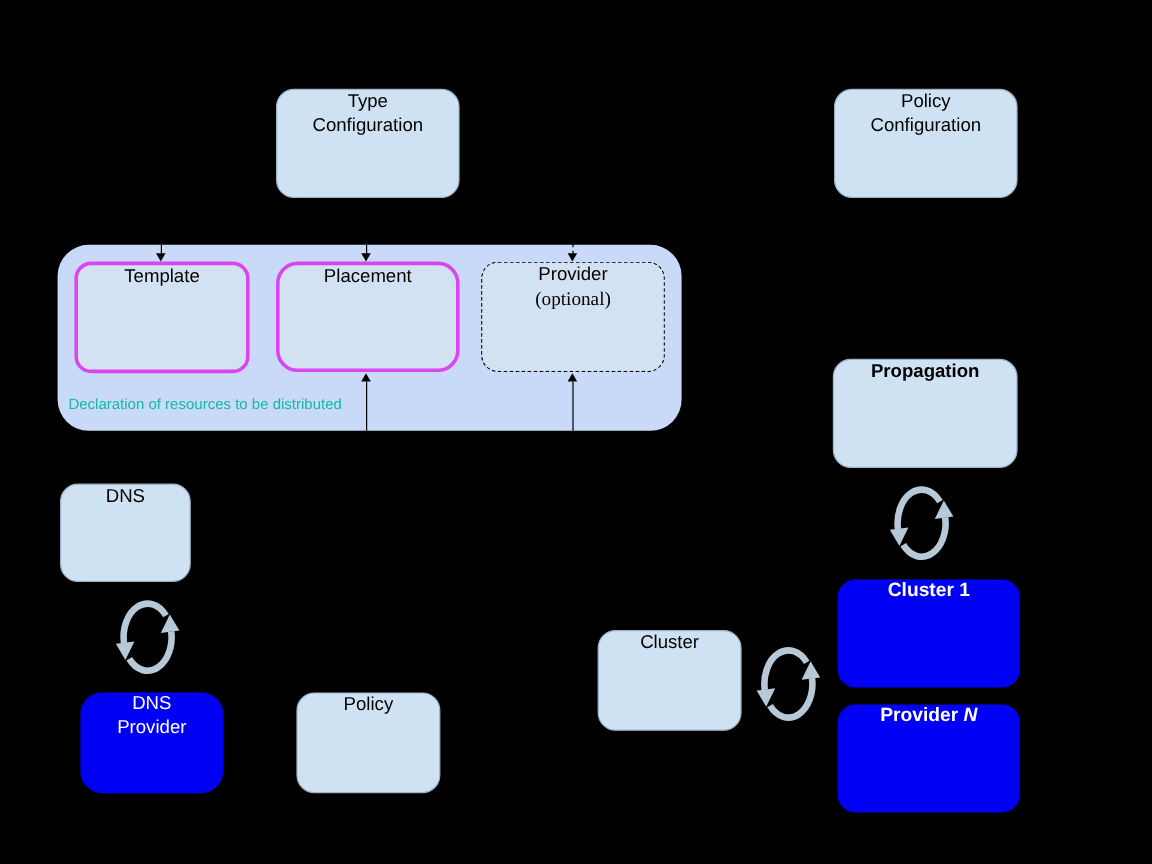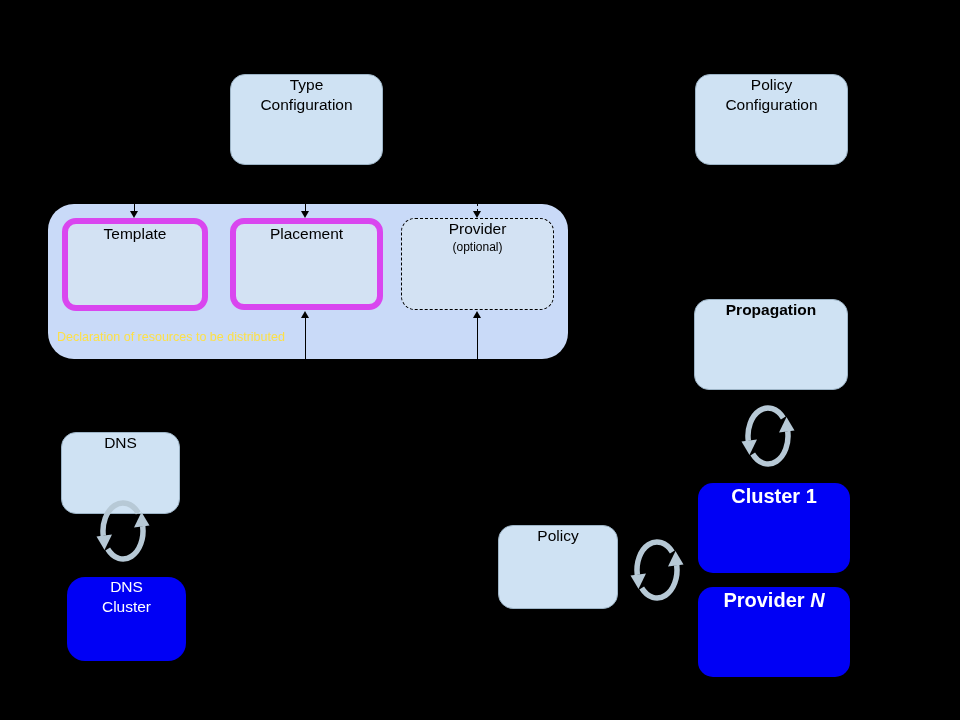--- a/index.html
+++ b/index.html
@@ -16,34 +16,34 @@
   .canvas{
     position:relative;width:960px;height:720px;background:var(--background);
     font-family:"Liberation Sans", sans-serif;overflow:hidden;
   }
   .box{
     position:absolute;display:flex;flex-direction:column;align-items:center;justify-content:flex-start;
     text-align:center;box-sizing:border-box;color:var(--light-box-text);
     font-size:15.5px;line-height:1.3;
   }
   .light{background:var(--light-box-fill);border:1px solid #9db4c6;border-radius:15px;}
-  .inner{background:#d3e2f3;border:6px solid #d946ef;border-radius:14px;}
+  .inner{background:#d3e2f3;border:3px solid #d946ef;border-radius:14px;}
   .inner.dashed{border:1.5px dashed #000;}
   .blue{background:var(--blue-box-fill);color:var(--blue-box-text);border-radius:15px;border:none;}
   .blue.r18{border-radius:18px;}
-  .bold{font-weight:bold;font-size:20px;}
+  .bold{font-weight:bold;font-size:16px;}
   .wrap-110{display:inline-block;max-width:112px;}
   .wrap-70{display:inline-block;max-width:72px;}
-  .sub{font-size:12px;margin-top:1px;}
+  .sub{font-size:16px;margin-top:1px;font-family:Liberation Serif, serif;}
   .group{
     position:absolute;left:48px;top:204px;width:520px;height:155px;
     background:var(--group-fill);border-radius:26px;
   }
   .group-note{
-    position:absolute;left:57px;top:330px;color:#fde047;font-size:12.5px;
+    position:absolute;left:57px;top:330px;color:#14b8a6;font-size:12.5px;
   }
   .vline{position:absolute;width:0;border-left:1.5px solid var(--connector);}
   .vline.dash{border-left-style:dashed;}
   .ah{position:absolute;width:0;height:0;border-left:4.5px solid transparent;border-right:4.5px solid transparent;}
   .ah.down{border-top:7.5px solid var(--connector);}
   .ah.up{border-bottom:7.5px solid var(--connector);}
   .sync{position:absolute;width:56px;height:76px;}
 </style>
 </head>
 <body>
@@ -58,21 +58,21 @@
     <span class="wrap-110">Policy Configuration</span>
   </div>
 
   <div class="group"></div>
   <span class="group-note">Declaration of resources to be distributed</span>
 
   <div class="box inner" style="left:62px;top:218px;width:146px;height:93px;">
     <span>Template</span>
   </div>
 
-  <div class="box inner" style="left:230px;top:218px;width:153px;height:92px;">
+  <div class="box inner" style="left:230px;top:218px;width:153px;height:92px;border-radius:18px;">
     <span>Placement</span>
   </div>
 
   <div class="box inner dashed" style="left:401px;top:218px;width:153px;height:92px;">
     <span>Provider</span>
     <span class="sub">(optional)</span>
   </div>
 
   <div class="vline" style="left:134px;top:204px;height:8px;"></div>
   <div class="ah down" style="left:130px;top:211px;"></div>
@@ -82,50 +82,53 @@
 
   <div class="vline dash" style="left:477px;top:203px;height:9px;"></div>
   <div class="ah down" style="left:473px;top:211px;"></div>
 
   <div class="ah up" style="left:301px;top:311px;"></div>
   <div class="vline" style="left:305px;top:318px;height:41px;"></div>
 
   <div class="ah up" style="left:473px;top:311px;"></div>
   <div class="vline" style="left:477px;top:318px;height:41px;"></div>
 
-  <div class="box light" style="left:61px;top:403px;width:119px;height:82px;margin-top:29px;">
+  <div class="box light" style="left:50px;top:403px;width:109px;height:82px;">
     <span>DNS</span>
   </div>
 
 
   <svg class="sync" style="left:95px;top:493px;" viewBox="0 0 56 76">
     <path d="M43.3 20 A 20 28 0 0 0 8.3 42.9" fill="none" stroke="var(--sync-icon)" stroke-width="5.5"></path>
     <path d="M12.7 56 A 20 28 0 0 0 47.7 33.1" fill="none" stroke="var(--sync-icon)" stroke-width="5.5"></path>
     <path d="M1.5 43.5 L17 41.5 L9.5 57 Z" fill="var(--sync-icon)"></path>
     <path d="M54.5 32.5 L39 34.5 L46.5 19 Z" fill="var(--sync-icon)"></path>
   </svg>
 
   <div class="box blue r18" style="left:67px;top:577px;width:119px;height:84px;">
-    <span class="wrap-70">DNS Cluster</span>
+    <span class="wrap-70">DNS Provider</span>
   </div>
 
+  <div class="box light" style="left:247px;top:577px;width:120px;height:84px;">
+    <span>Policy</span>
+  </div>
 
   <div class="box light" style="left:694px;top:299px;width:154px;height:91px;font-weight:bold;">
     <span>Propagation</span>
   </div>
 
   <svg class="sync" style="left:740px;top:398px;" viewBox="0 0 56 76">
     <path d="M43.3 20 A 20 28 0 0 0 8.3 42.9" fill="none" stroke="var(--sync-icon)" stroke-width="5.5"></path>
     <path d="M12.7 56 A 20 28 0 0 0 47.7 33.1" fill="none" stroke="var(--sync-icon)" stroke-width="5.5"></path>
     <path d="M1.5 43.5 L17 41.5 L9.5 57 Z" fill="var(--sync-icon)"></path>
     <path d="M54.5 32.5 L39 34.5 L46.5 19 Z" fill="var(--sync-icon)"></path>
   </svg>
 
   <div class="box light" style="left:498px;top:525px;width:120px;height:84px;">
-    <span>Policy</span>
+    <span>Cluster</span>
   </div>
 
   <svg class="sync" style="left:629px;top:532px;" viewBox="0 0 56 76">
     <path d="M43.3 20 A 20 28 0 0 0 8.3 42.9" fill="none" stroke="var(--sync-icon)" stroke-width="5.5"></path>
     <path d="M12.7 56 A 20 28 0 0 0 47.7 33.1" fill="none" stroke="var(--sync-icon)" stroke-width="5.5"></path>
     <path d="M1.5 43.5 L17 41.5 L9.5 57 Z" fill="var(--sync-icon)"></path>
     <path d="M54.5 32.5 L39 34.5 L46.5 19 Z" fill="var(--sync-icon)"></path>
   </svg>
 
   <div class="box blue bold" style="left:698px;top:483px;width:152px;height:90px;">

